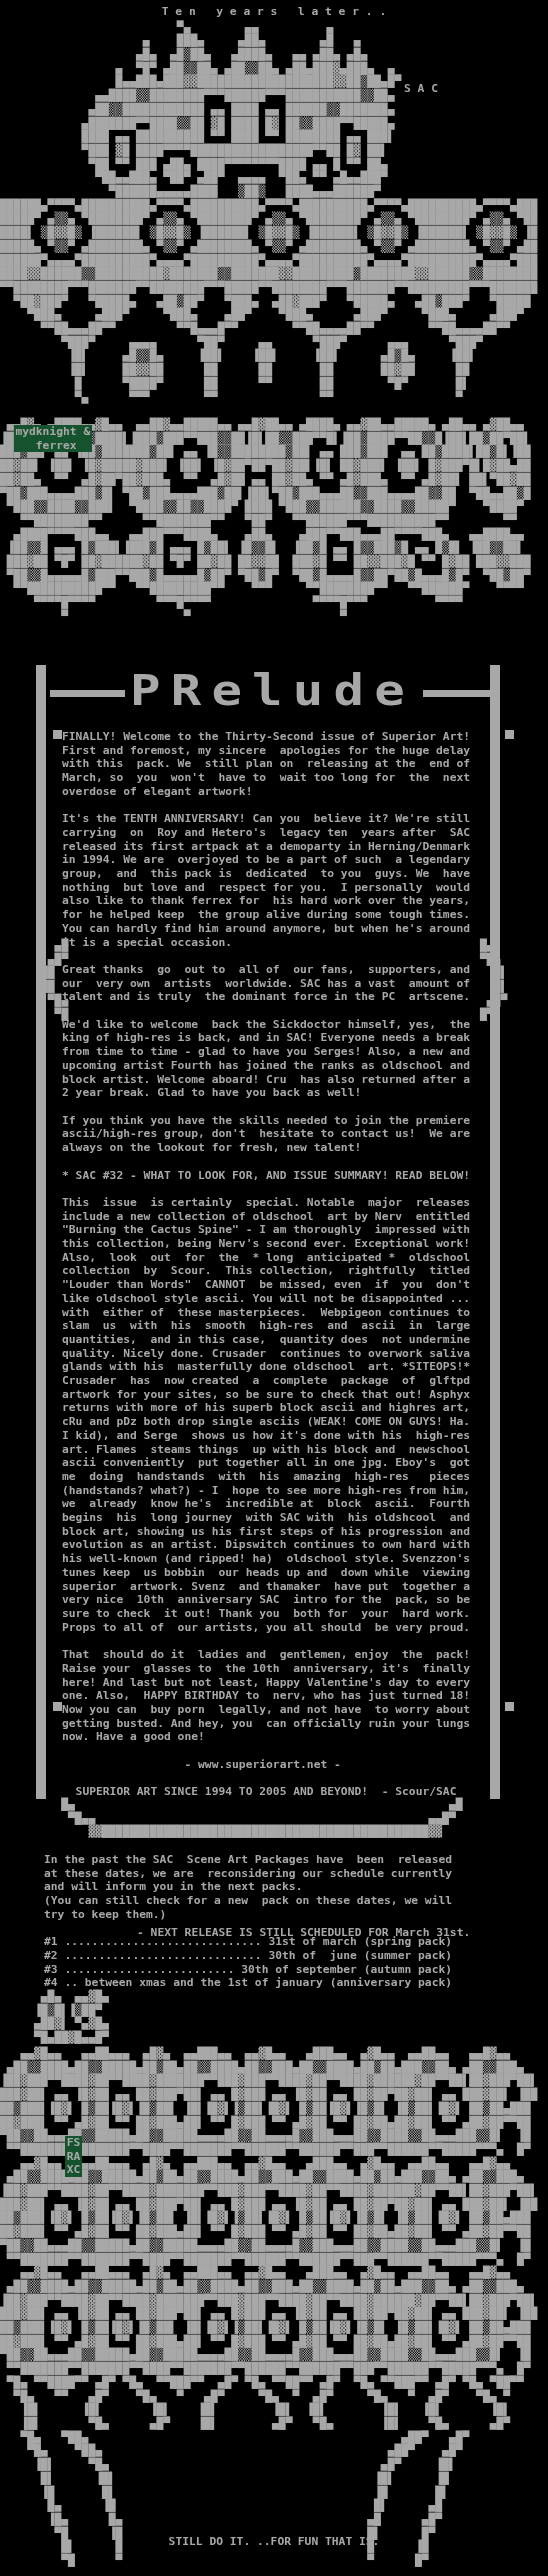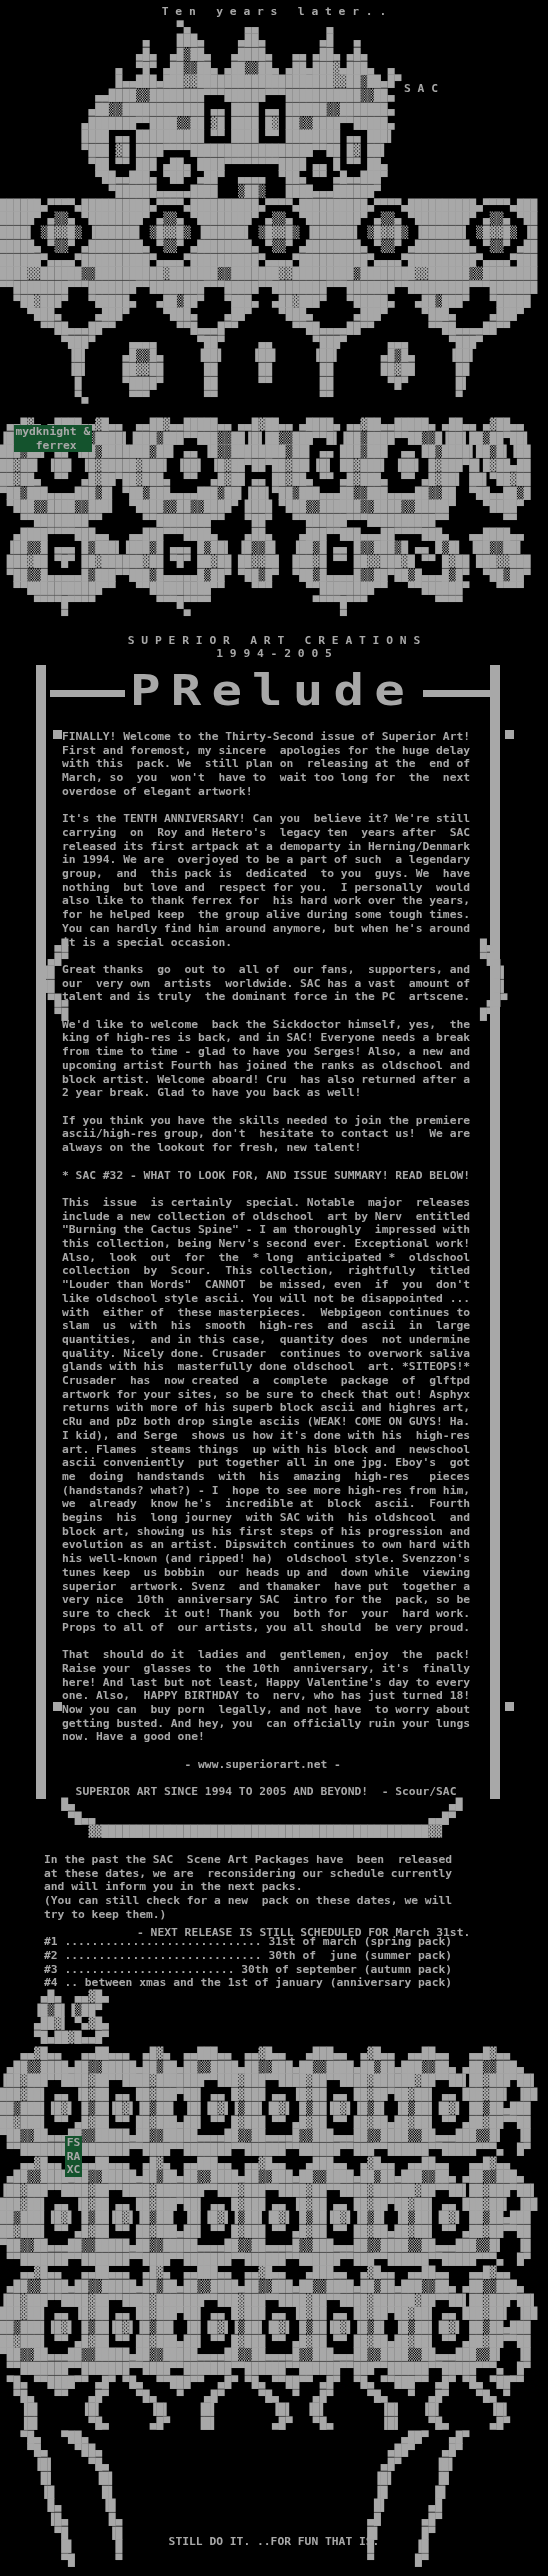--- a/index.html
+++ b/index.html
@@ -66,22 +66,20 @@
   ▄████▀▀▀▀███▄▄   ▄▄███▀▀▀████▄    ▄██▄    ▄███▀▀███▄▄▄██▀▀▀▀███▄   ▄▄████▄▄  
  ▐██▒▒█ ▄▄▄ █▒███▌▐███▒█ ▄▄▄ █▒██▌ ▐█▒▒█▌  ▐██▒█ ▄▄ █▒▒███▒█ ▄▄ █▒█▌ ▐██▒▒██▌  
  ███▓██ ▀█▀ ██▓██████▓██ ▀█▀ ██▓██ ██▓▓██  ███▓█ ▀▀ ██▓▓███▓█ ▀▀ █▓██ ███▓▓███ 
  ▀██▒▒█▄▄▄▄▄█▒███▀▀███▒█▄▄▄▄▄█▒██▀ ▀██▒█▀  ▀██▒█▄▄▄▄█▒▒██▀██▒█▄▄▄█▒█▀  ▀██▒██▀ 
   ▀▀███████████▀▀   ▀▀█████████▀▀    ▀▀▀     ▀▀████████▀▀   ▀▀██████▀    ▀▀▀▀  
      ▀▀▀▀█▀▀▀▀         ▀▀▀█▀▀▀▀               ▀▀▀▀█▀▀▀          ▀▀▀▀           
          ▀                 ▀                      ▀                             </pre>
   <pre class="t onblack" style="top:425px;left:13.7px">mydknight &amp;
    ferrex</pre>
 
-  <pre class="t center" style="top:634px">S U P E R I O R   A R T   C R E A T I O N S</pre>
-  <pre class="t center" style="top:647px">1 9 9 4 - 2 0 0 5</pre>
 
   <div class="vbar" style="left:36px;top:665px;height:1134px"></div>
   <div class="vbar" style="left:490px;top:665px;height:1134px"></div>
   <div class="hrule" style="left:50px;top:690px;width:75px"></div>
   <div class="hrule" style="left:423px;top:690px;width:75px"></div>
   <div class="knob" style="left:53px;top:730px"></div>
   <div class="knob" style="left:505px;top:730px"></div>
   <div class="knob" style="left:53px;top:1702px"></div>
   <div class="knob" style="left:505px;top:1702px"></div>
   <pre class="t art" style="top:939px;left:41px">  ▄█

